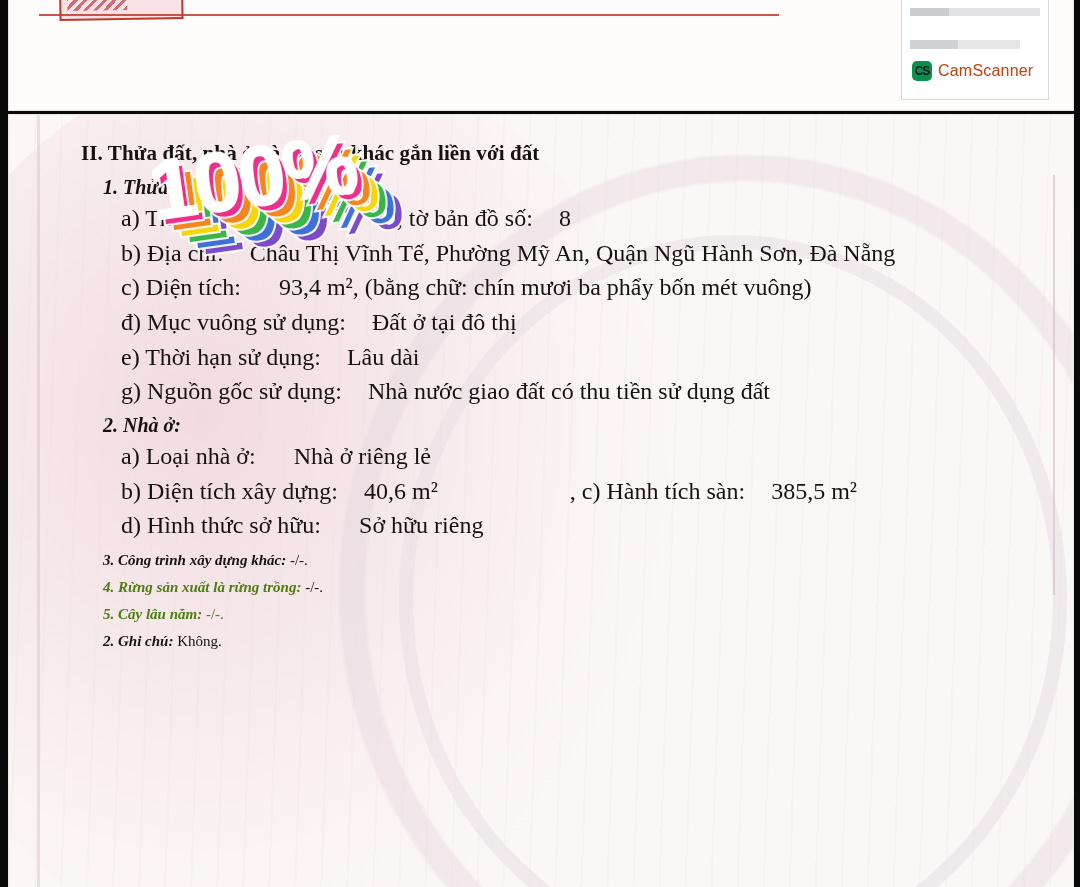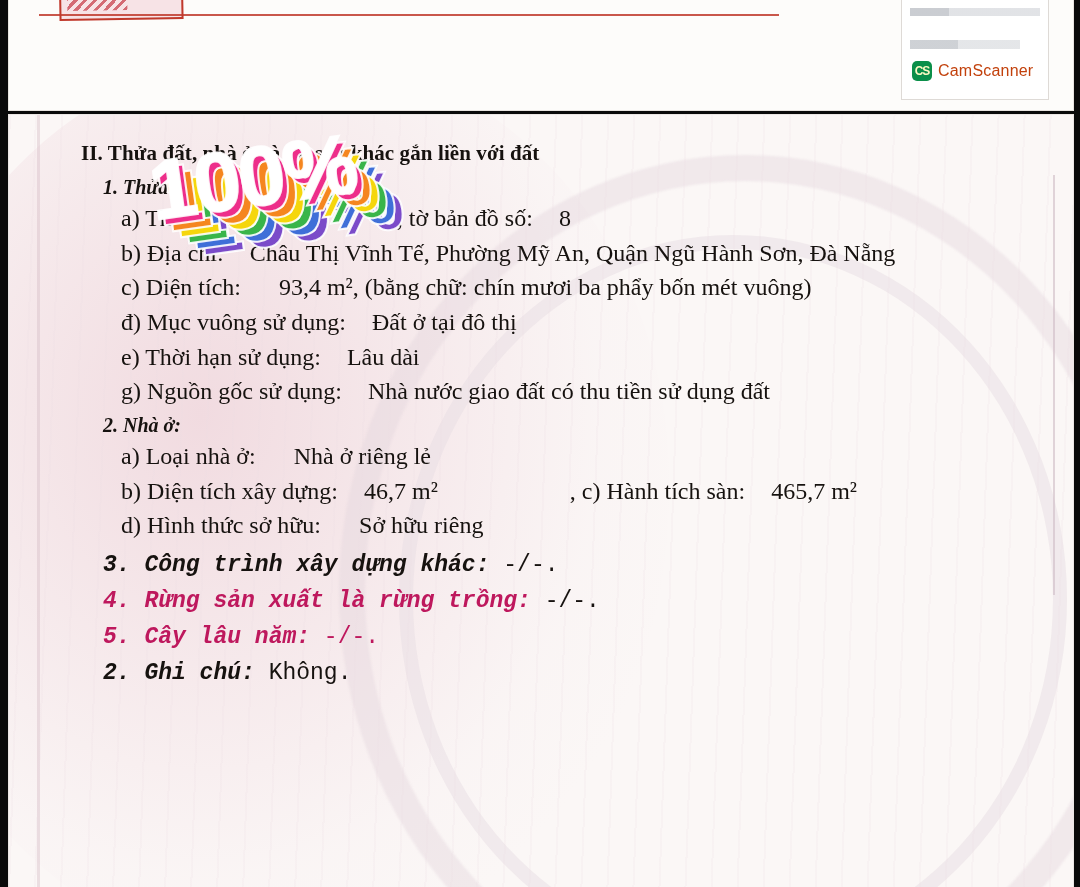--- a/index.html
+++ b/index.html
@@ -93,21 +93,21 @@
     bottom: 18px;
     display: flex;
     align-items: center;
     gap: 6px;
   }
   .cam-badge {
     width: 20px;
     height: 20px;
     border-radius: 5px;
     background: #0b8f4a;
-    color: #fef9c3;
+    color: #0f172a;
     font-family: "Liberation Sans", sans-serif;
     font-size: 12px;
     font-weight: bold;
     display: flex;
     align-items: center;
     justify-content: center;
     letter-spacing: -1px;
   }
   .cam-name {
     font-family: "Liberation Sans", sans-serif;
@@ -205,29 +205,28 @@
     font-size: 24px;
     margin: 0 0 3px 40px;
     line-height: 1.32;
   }
   .gap-sm { display: inline-block; width: 14px; }
   .gap-md { display: inline-block; width: 26px; }
   .gap-lg { display: inline-block; width: 120px; }
   .bold-it {
     font-weight: bold;
     font-style: italic;
-    font-size: 23px;
+    font-size: 15px;
     margin: 10px 0 3px 22px;
-    font-family: Liberation Mono, monospace;
   }
   .bold-it .val {
     font-weight: normal;
     font-style: normal;
   }
-  .faded { color: #be185d; }
+  .faded { color: #4d7c0f; }
 
   
   .sticker {
     position: absolute;
     left: 140px;
     top: 20px;
     width: 240px;
     height: 130px;
     pointer-events: none;
   }
@@ -325,25 +324,25 @@
 
       <div class="line">
         <span>a) Loại nhà ở:</span>
         <span class="gap-md"></span>
         <span>Nhà ở riêng lẻ</span>
       </div>
 
       <div class="line">
         <span>b) Diện tích xây dựng:</span>
         <span class="gap-sm"></span>
-        <span>46,7 m²</span>
+        <span>40,6 m²</span>
         <span class="gap-lg"></span>
         <span>, c) Hành tích sàn:</span>
         <span class="gap-sm"></span>
-        <span>465,7 m²</span>
+        <span>385,5 m²</span>
       </div>
 
       <div class="line">
         <span>d) Hình thức sở hữu:</span>
         <span class="gap-md"></span>
         <span>Sở hữu riêng</span>
       </div>
 
 
       <div class="bold-it">

